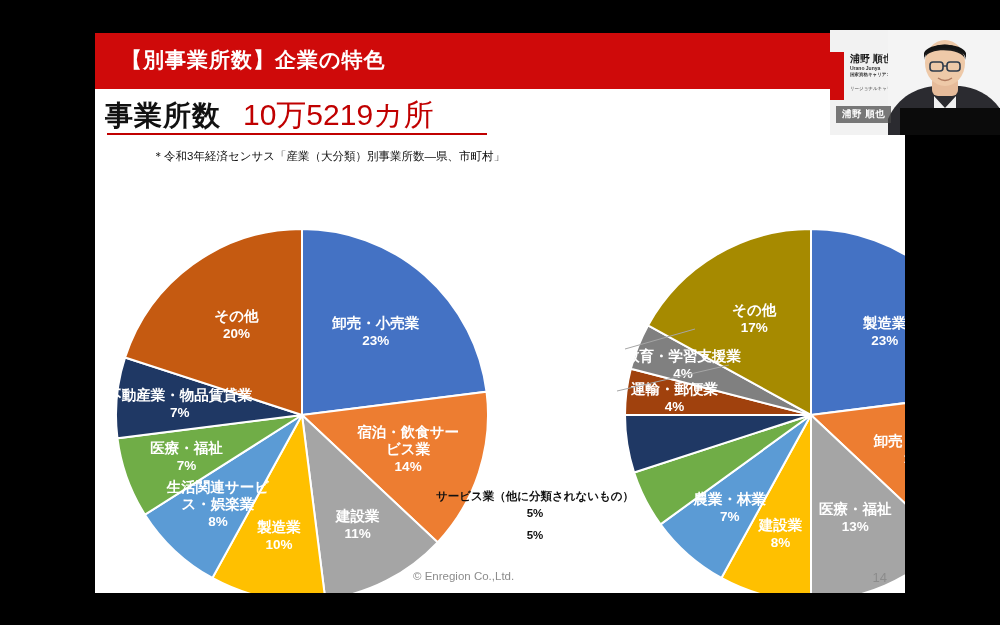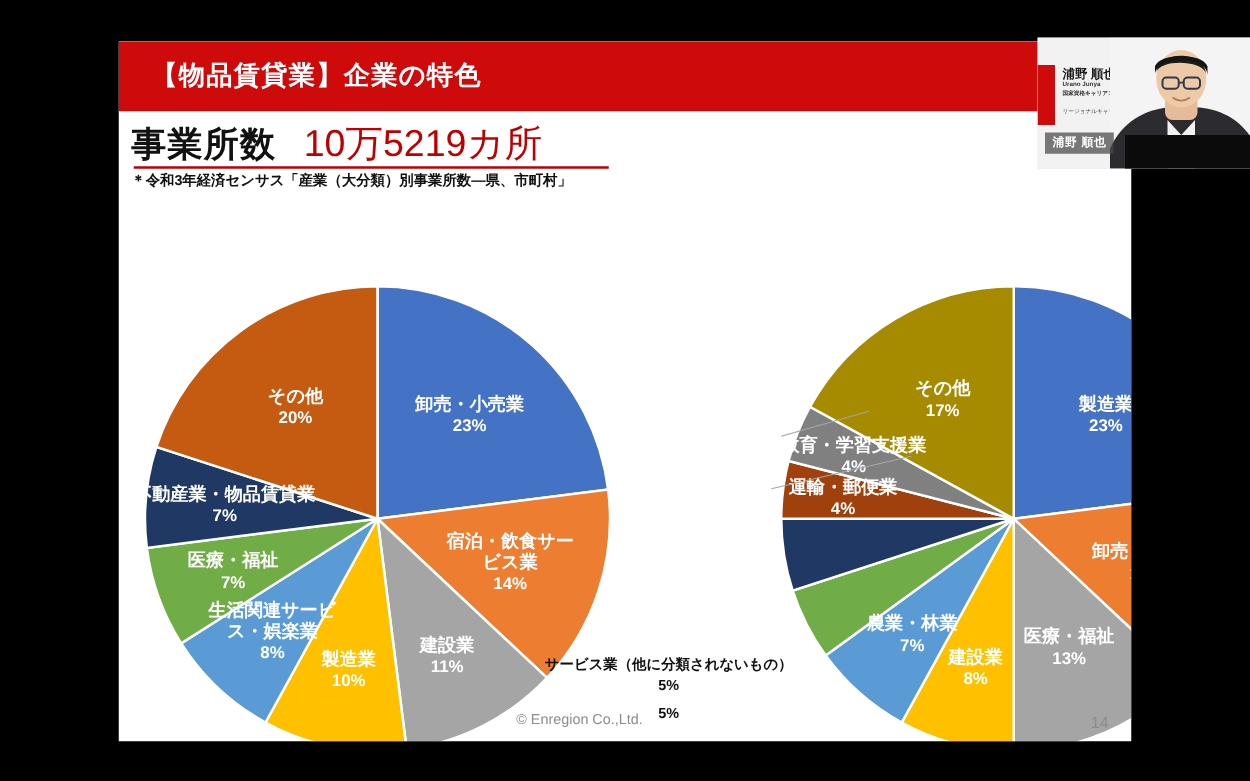--- a/index.html
+++ b/index.html
@@ -41,41 +41,40 @@
     font-size:30px; font-weight:normal; color:#c00000;
     letter-spacing:0px; margin-left:22px;
   }
   .head-rule{
     position:absolute; left:2px; bottom:-2px;
     height:2px; background:#c00000;
   }
   #rule-left{ width:380px; }
   #rule-right{ width:372px; }
   .head-sub{
-    margin-top:4px;
-    font-size:11.5px; font-weight:bold; color:#111;
-    white-space:nowrap; letter-spacing:0px;
+    margin-top:16px;
+    font-size:11.5px; font-weight:normal; color:#111;
+    white-space:nowrap; letter-spacing:0px;text-align:right;
   }
   
   #charts{ position:absolute; left:0; top:120px; width:810px; height:440px; }
   .chart-svg{ position:absolute; top:0; }
   #chart-left-wrap{ left:0px; width:420px; height:440px; }
   #chart-right-wrap{ left:390px; width:420px; height:440px; }
   .slice-label{
     font-family:"Liberation Sans","DejaVu Sans",sans-serif;
     font-weight:bold; text-anchor:middle;
   }
   .lbl-in{ fill:#ffffff; font-size:14.5px; }
   .lbl-in-pct{ fill:#ffffff; font-size:13.5px; }
   .leader{ stroke:#a6a6a6; stroke-width:1; fill:none; }
   
   #callouts{
     position:absolute; left:330px; top:455px; width:220px;
     text-align:center;
-    margin-top:36px;
   }
   .callout{
     font-size:11.5px; font-weight:bold; color:#111;
     line-height:1.45; margin-bottom:6px; white-space:normal;
   }
   
   #footer-copy{
     position:absolute; left:318px; top:537px;
     font-size:11.5px; color:#8c8c8c;
   }
@@ -142,21 +141,21 @@
     color:#fff; font-size:9.5px; font-weight:bold;
     white-space:nowrap; letter-spacing:0.5px;
   }
 </style>
 </head>
 <body>
 
 <div id="slide">
 
   <div id="banner">
-    <div id="banner-title">【物品賃貸業】企業の特色</div>
+    <div id="banner-title">【別事業所数】企業の特色</div>
   </div>
 
   <div class="headblock" id="headblock-left">
     <div class="headline">
       <span class="head-main">事業所数</span><span class="head-value">10万5219カ所</span>
       <div class="head-rule" id="rule-left"></div>
     </div>
     <div class="head-sub">＊令和3年経済センサス「産業（大分類）別事業所数―県、市町村」</div>
   </div>
 

